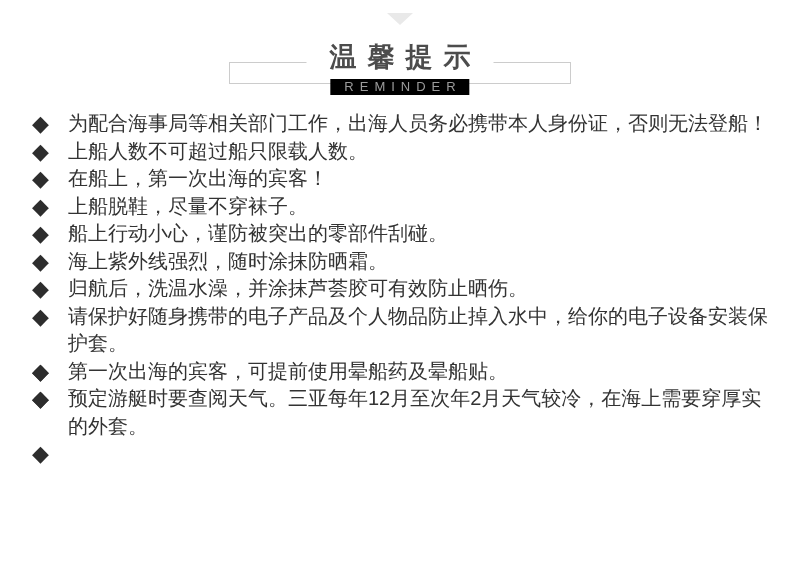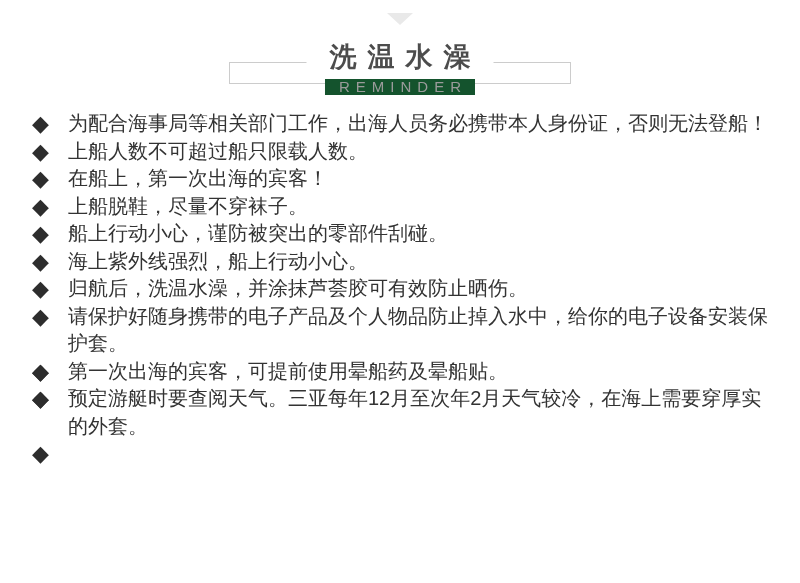--- a/index.html
+++ b/index.html
@@ -46,23 +46,23 @@
     letter-spacing: 11px;
     color: #4c4c4c;
     white-space: nowrap;
     z-index: 2;
   }
   .subtitle {
     position: absolute;
     top: 35px;
     left: 50%;
     transform: translateX(-50%);
-    background: #14532d;
+    background: #000000;
     padding: 0 8px 0 14px;
-    font-size: 15px;
+    font-size: 13px;
     line-height: 16px;
     letter-spacing: 6px;
     color: #9b9b9b;
     white-space: nowrap;
     z-index: 2;
   }
   
   .reminders {
     list-style: none;
     margin: 14px 28px 0 34px;
@@ -87,21 +87,21 @@
 </style>
 </head>
 <body>
 
 <div class="page">
 
   <div class="arrow"></div>
 
   <div class="header">
     <div class="header-rect"></div>
-    <div class="title">洗温水澡</div>
+    <div class="title">温馨提示</div>
     <div class="subtitle">REMINDER</div>
   </div>
 
   <ul class="reminders">
     <li>
       <span class="bullet">◆</span>
       <span>为配合海事局等相关部门工作，出海人员务必携带本人身份证，否则无法登船！</span>
     </li>
     <li>
       <span class="bullet">◆</span>
@@ -114,21 +114,21 @@
     <li>
       <span class="bullet">◆</span>
       <span>上船脱鞋，尽量不穿袜子。</span>
     </li>
     <li>
       <span class="bullet">◆</span>
       <span>船上行动小心，谨防被突出的零部件刮碰。</span>
     </li>
     <li>
       <span class="bullet">◆</span>
-      <span>海上紫外线强烈，船上行动小心。</span>
+      <span>海上紫外线强烈，随时涂抹防晒霜。</span>
     </li>
     <li>
       <span class="bullet">◆</span>
       <span>归航后，洗温水澡，并涂抹芦荟胶可有效防止晒伤。</span>
     </li>
     <li>
       <span class="bullet">◆</span>
       <span>请保护好随身携带的电子产品及个人物品防止掉入水中，给你的电子设备安装保护套。</span>
     </li>
     <li>

